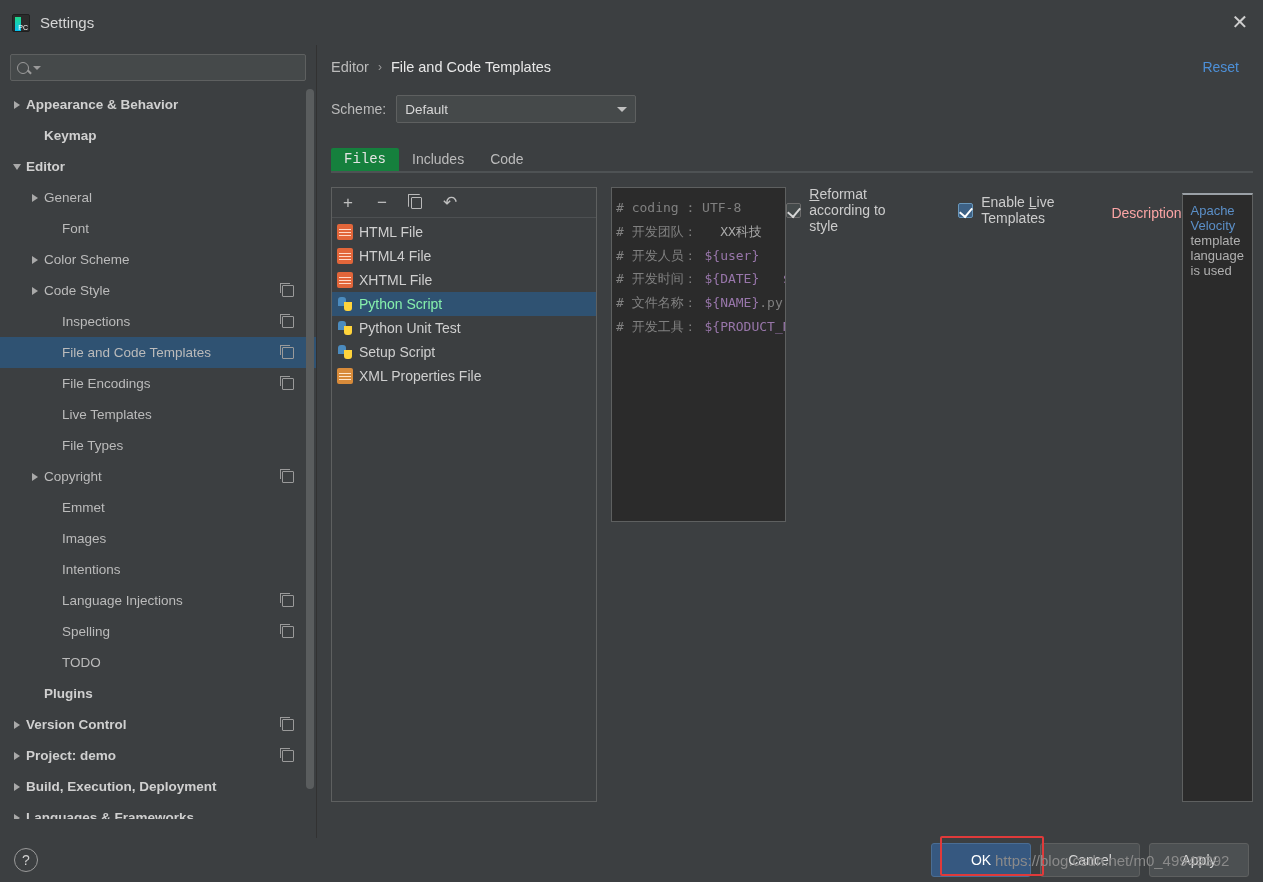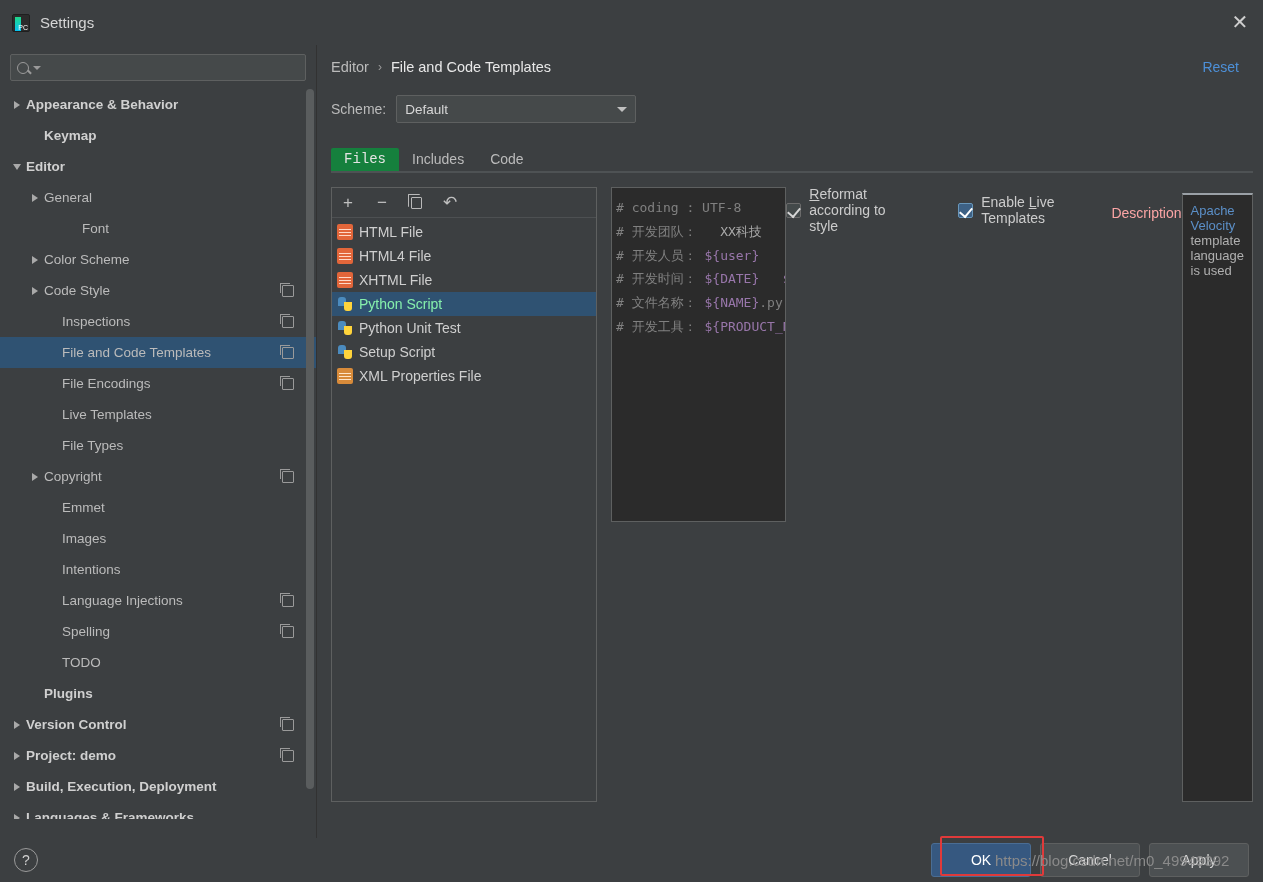--- a/index.html
+++ b/index.html
@@ -549,21 +549,21 @@
             <span class="tri-down"></span>
           </span>
           <span class="tree-label bold">Editor</span>
         </div>
         <div class="tree-row" style="padding-left: 26px;">
           <span class="arrow">
             <span class="tri-right"></span>
           </span>
           <span class="tree-label">General</span>
         </div>
-        <div class="tree-row" style="padding-left: 64px;">
+        <div class="tree-row" style="padding-left: 44px;">
           <span class="arrow"></span>
           <span class="tree-label">Font</span>
         </div>
         <div class="tree-row" style="padding-left: 26px;">
           <span class="arrow">
             <span class="tri-right"></span>
           </span>
           <span class="tree-label">Color Scheme</span>
         </div>
         <div class="tree-row" style="padding-left: 26px;">

